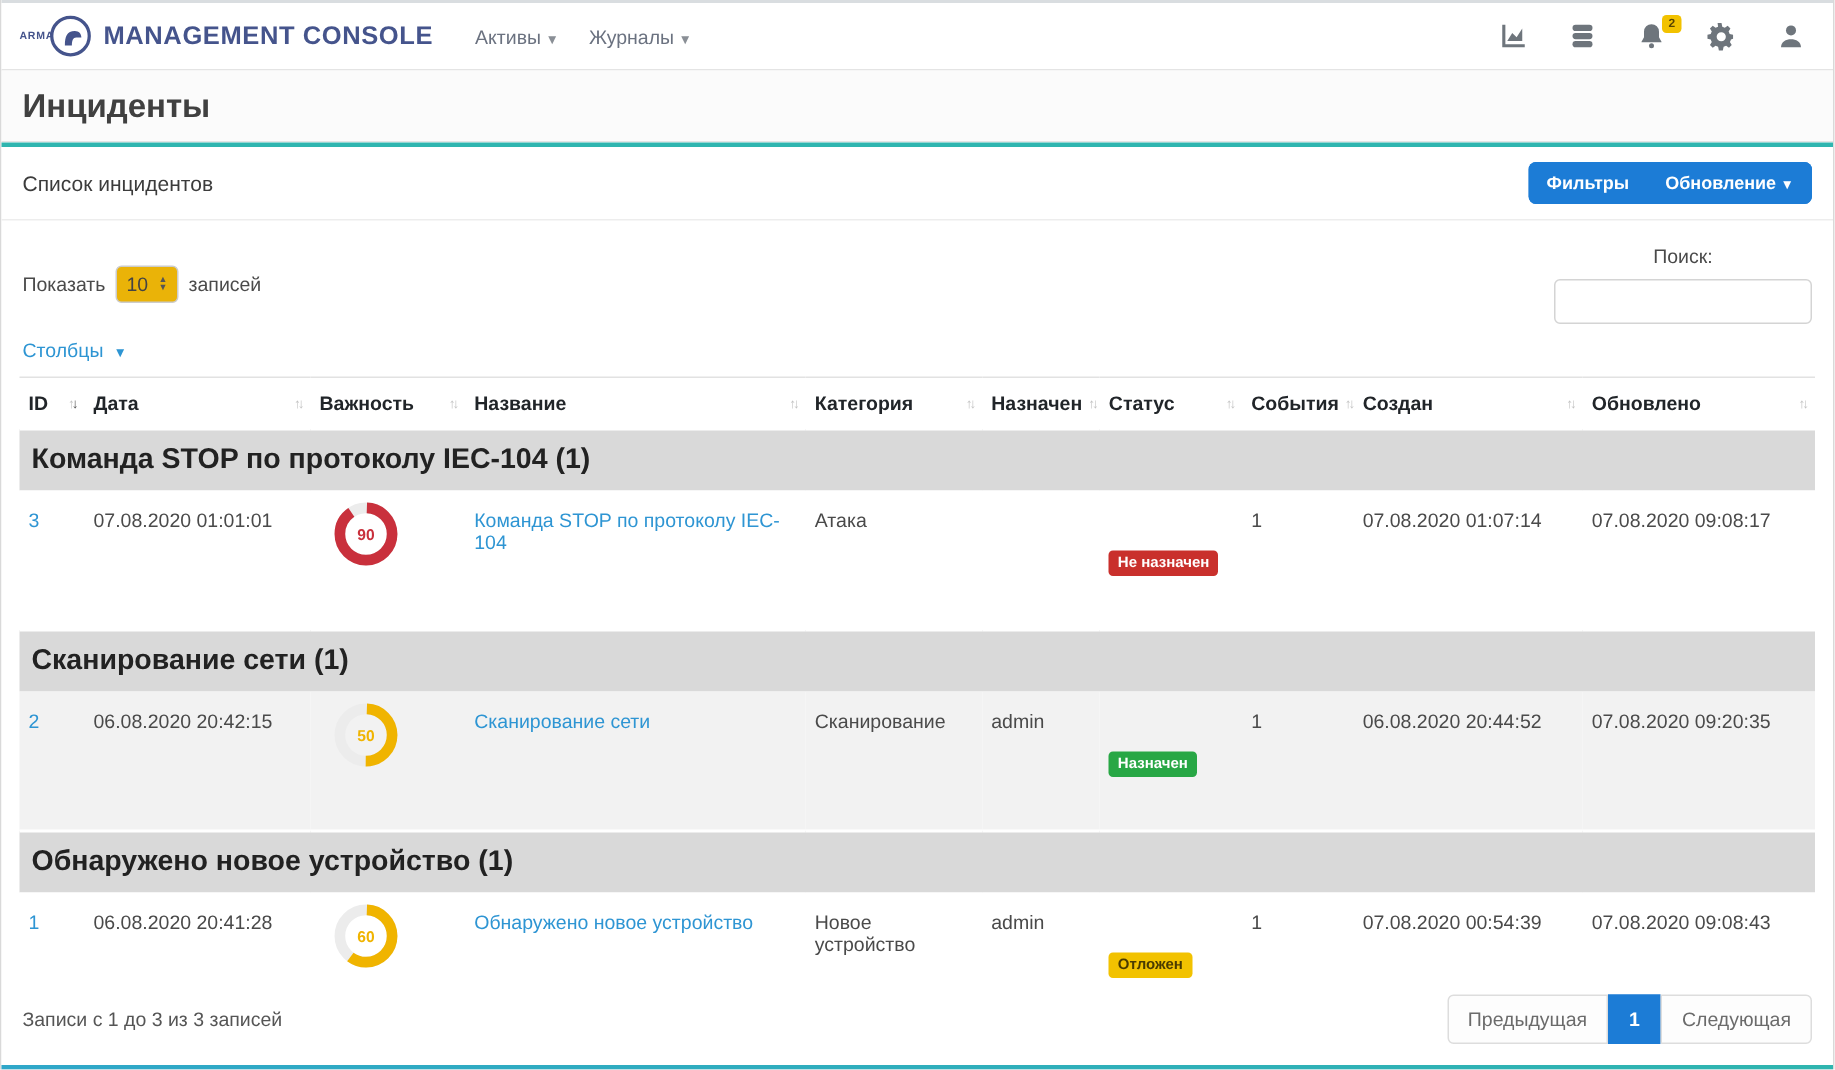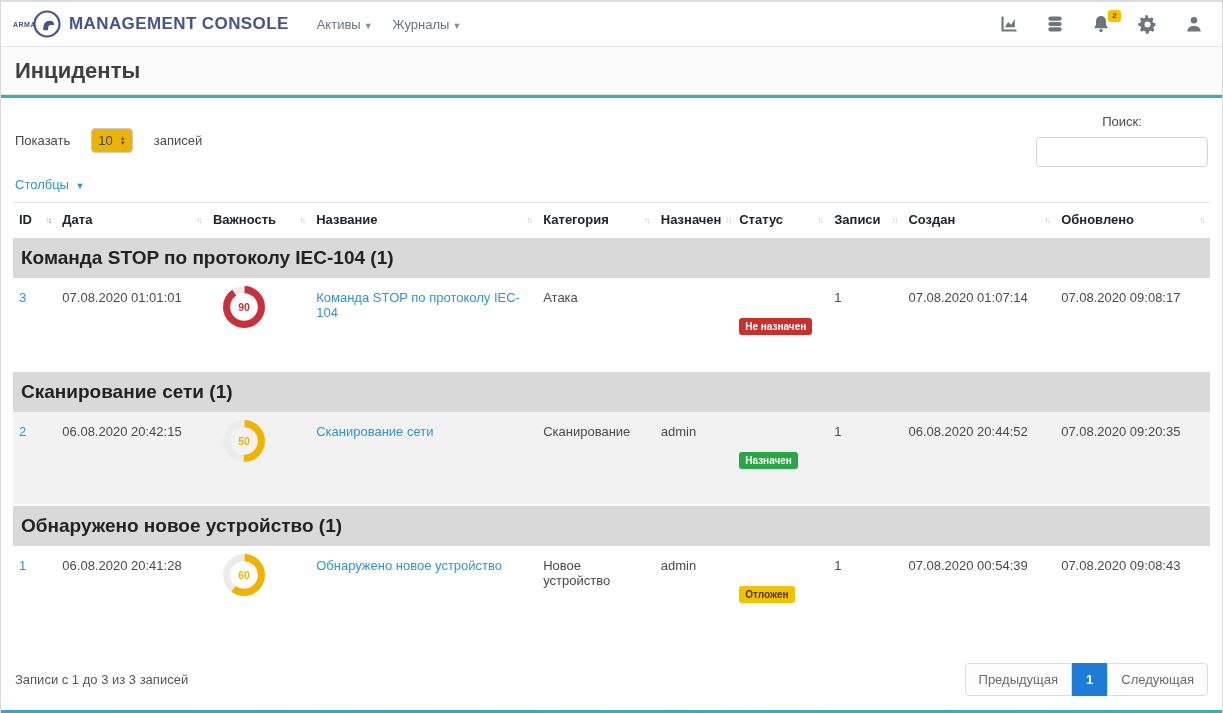--- a/index.html
+++ b/index.html
@@ -27,21 +27,21 @@
   
   .card { border-top:3px solid #2fb5af; background:#fff; flex:1; display:flex; flex-direction:column; min-height:0; }
   .card-header { display:flex; align-items:center; justify-content:space-between; padding:10px 14px; border-bottom:1px solid #ededed; }
   .card-title { font-size:14px; color:#3c3c3c; }
   .btn-group { display:flex; background:#1c7cd6; border-radius:5px; overflow:hidden; }
   .btn { background:#1c7cd6; color:#fff; border:none; font-size:12px; font-weight:bold; padding:7px 12px; cursor:pointer; font-family:inherit; white-space:nowrap; }
   .btn .caret { color:#fff; }
 
   
   .controls { display:flex; align-items:center; justify-content:space-between; padding:16px 14px 6px; }
-  .length-ctl { display:flex; align-items:center; gap:21px; color:#4a4a4a; }
+  .length-ctl { display:flex; align-items:center; gap:7px; color:#4a4a4a; }
   .page-size { border:1px solid #ccc; border-radius:4px; padding:4px 6px; display:inline-flex; align-items:center; gap:7px; color:#444; background:#eab308; cursor:pointer; }
   .spin { display:flex; flex-direction:column; font-size:6px; line-height:5px; color:#555; }
   .search-ctl { display:flex; align-items:center; gap:8px; color:#4a4a4a;flex-direction:column; }
   .search-input { width:172px; height:30px; border:1px solid #d4d4d4; border-radius:4px; padding:0 8px; font-family:inherit; font-size:13px; }
   .columns-link { padding:4px 14px 10px; }
   .columns-link a { color:#2e95d3; font-size:13px; text-decoration:none; cursor:pointer; }
   .columns-link .caret { color:#2e95d3; }
 
   
   .tbl-wrap { padding:0 12px; flex:1; min-height:0; }
@@ -124,20 +124,27 @@
           </svg>
       </span>
     </div>
   </header>
 
   <div class="title-bar">
     <h1>Инциденты</h1>
   </div>
 
   <main class="card">
+    <div class="card-header">
+      <span class="card-title">Список инцидентов</span>
+      <div class="btn-group">
+        <button class="btn">Фильтры</button>
+        <button class="btn"><span>Обновление</span><span class="caret">▼</span></button>
+      </div>
+    </div>
 
     <div class="controls">
       <div class="length-ctl">
         <span>Показать</span>
         <span class="page-size">
           <span>10</span>
           <span class="spin">
               <span>▲</span>
               <span>▼</span>
             </span>
@@ -227,21 +234,21 @@
                 <span class="th-inner">
                   <span>Статус</span>
                   <span class="sort">
                     <span>↑</span>
                     <span>↓</span>
                   </span>
                 </span>
               </th>
             <th>
                 <span class="th-inner">
-                  <span>Записи</span>
+                  <span>События</span>
                   <span class="sort">
                     <span>↑</span>
                     <span>↓</span>
                   </span>
                 </span>
               </th>
             <th>
                 <span class="th-inner">
                   <span>Создан</span>
                   <span class="sort">

